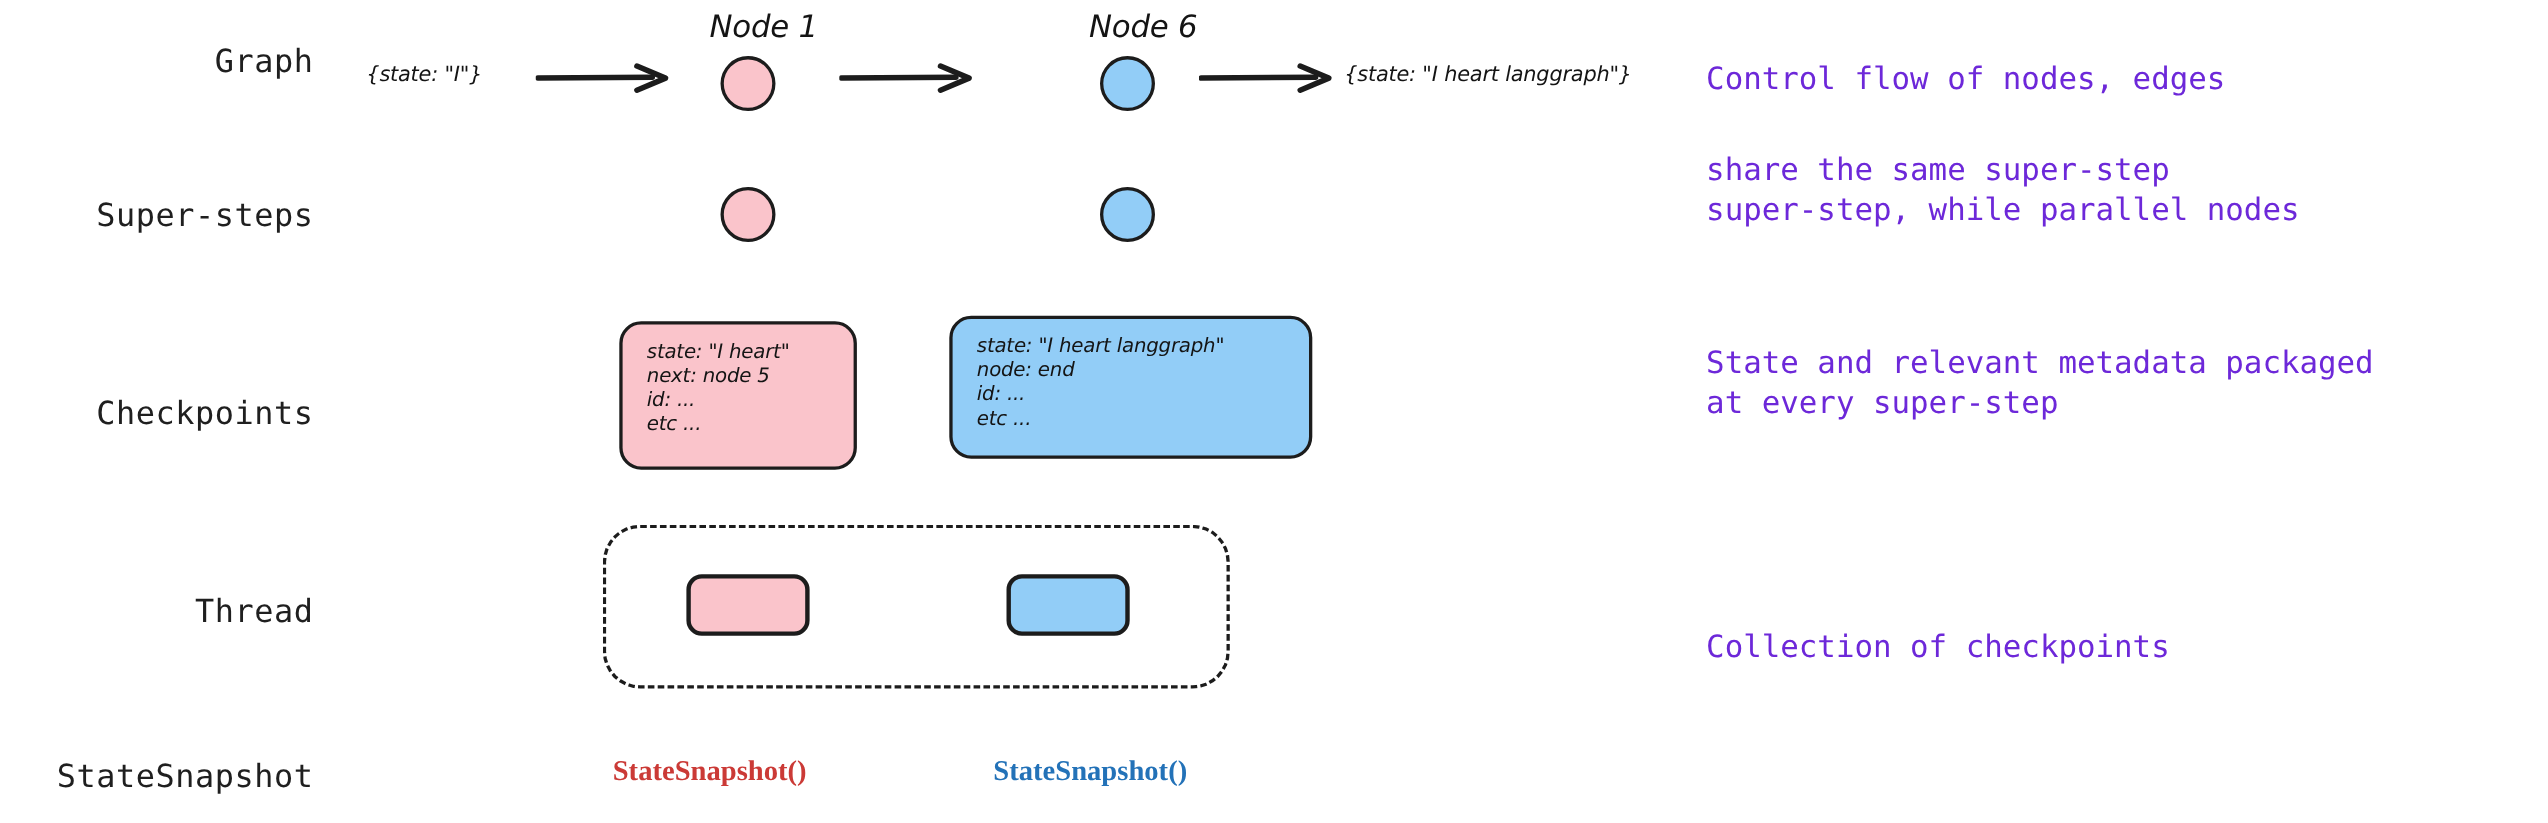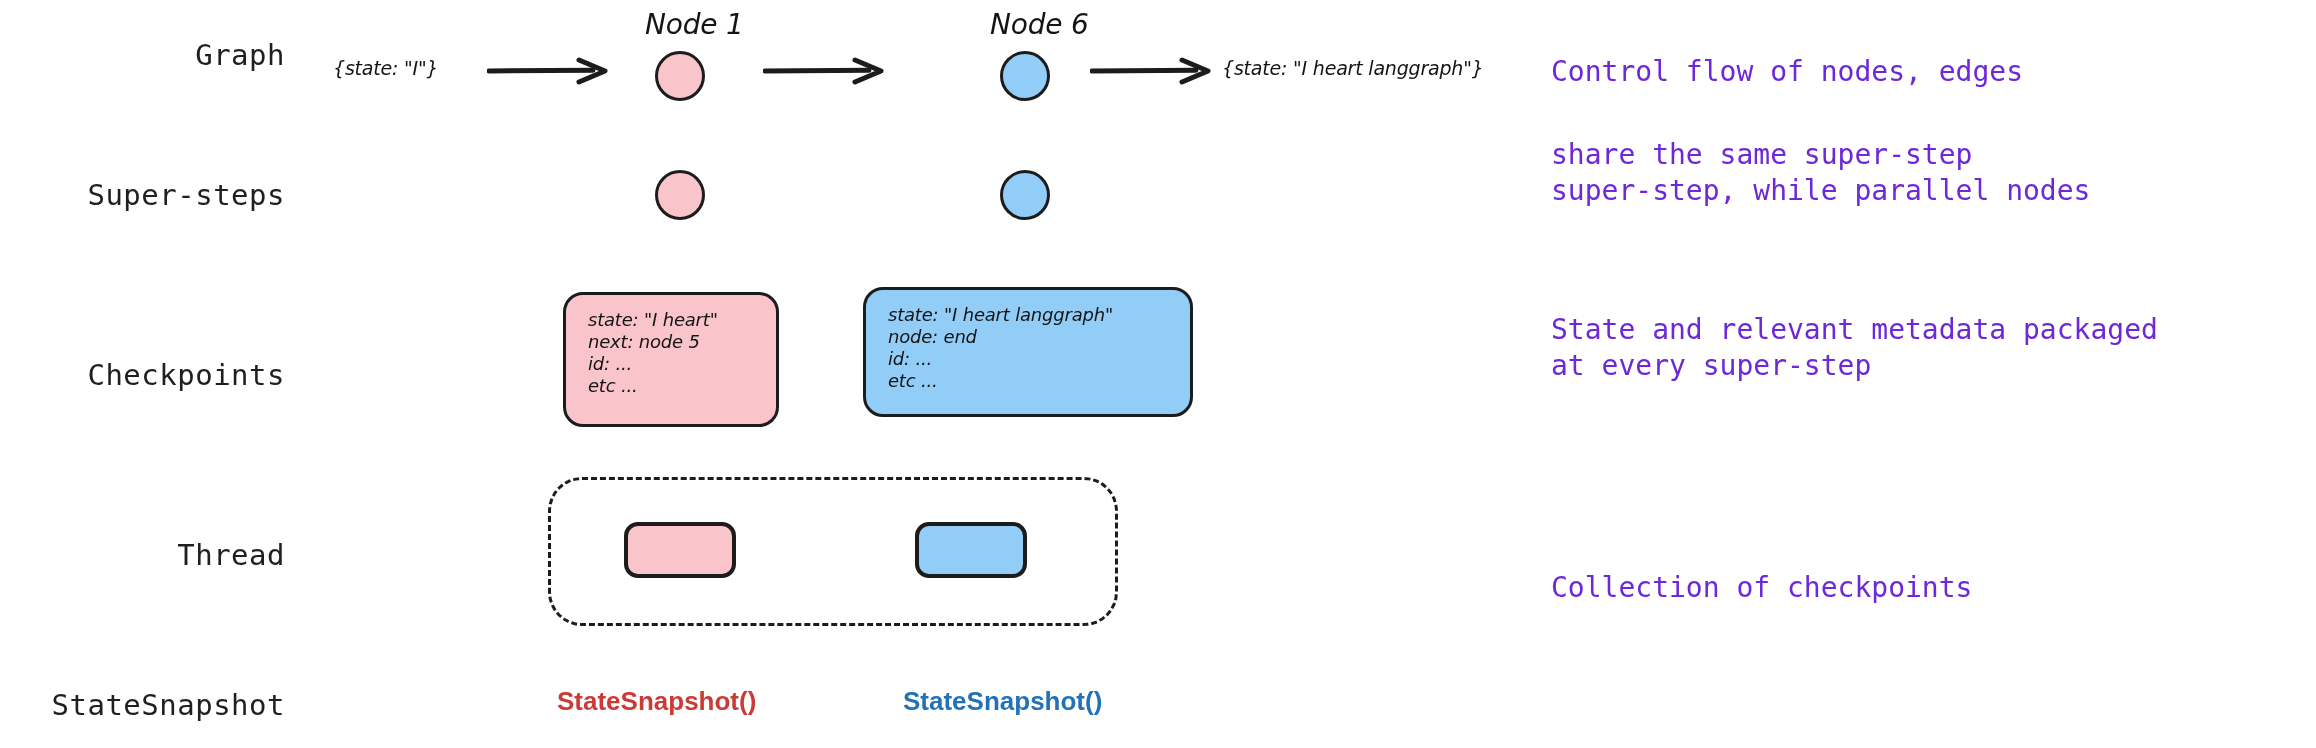--- a/index.html
+++ b/index.html
@@ -111,21 +111,21 @@
     border: 4px solid #1c1c1c;
     border-radius: 14px;
     box-sizing: border-box;
   }
   .chip-pink { background: #fac4cb; }
   .chip-blue { background: #92cdf7; }
 
   
   .snap-code {
     position: absolute;
-    font-family: Liberation Sans, sans-serif;
+    font-family: Liberation Serif, serif;
     font-size: 26px;
     font-weight: 600;
     white-space: nowrap;
     letter-spacing: 0px;
   }
 </style>
 </head>
 <body>
 
 <div id="canvas">

